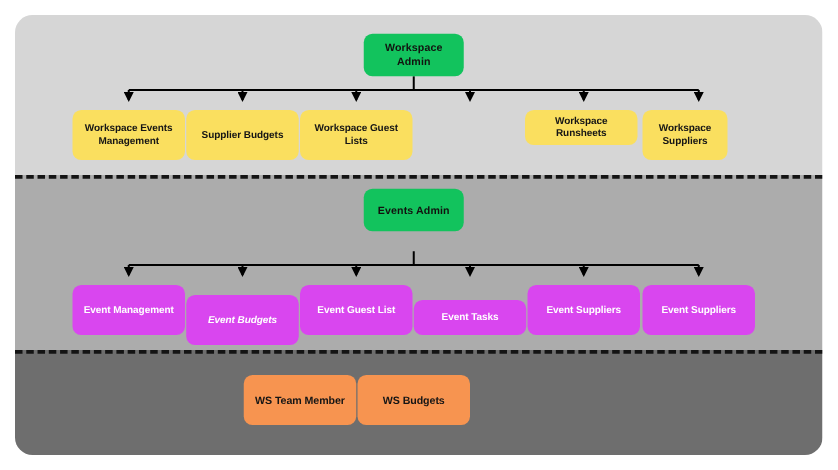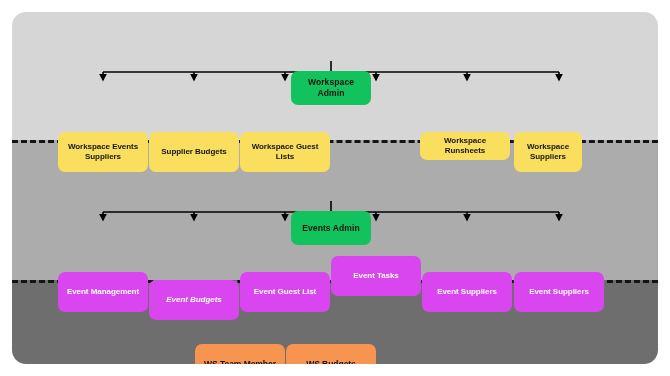--- a/index.html
+++ b/index.html
@@ -56,21 +56,20 @@
     display: flex;
     align-items: center;
     justify-content: center;
     text-align: center;
     border-radius: 7px;
     font-weight: bold;
     line-height: 1.25;
     box-sizing: border-box;
     padding: 2px 4px;
     user-select: none;
-    margin-top: 44px;
   }
 
   .node-root {
     background: #12c35d;
     color: #12120f;
     font-size: 8.5px;
     letter-spacing: 0.1px;
   }
 
   .node-workspace {
@@ -146,57 +145,57 @@
     </svg>
 
     <div class="divider divider-1"></div>
     <div class="divider divider-2"></div>
 
     <div class="node node-root" style="left:279px; top:15px; width:80px; height:34px;">
       <span>Workspace Admin</span>
     </div>
 
     <div class="node node-workspace" style="left:46px; top:76px; width:90px; height:40px;">
-      <span>Workspace Events Suppliers</span>
+      <span>Workspace Events Management</span>
     </div>
 
     <div class="node node-workspace" style="left:137px; top:76px; width:90px; height:40px;">
       <span>Supplier Budgets</span>
     </div>
 
     <div class="node node-workspace" style="left:228px; top:76px; width:90px; height:40px;align-items:center;">
       <span>Workspace Guest Lists</span>
     </div>
 
 
     <div class="node node-workspace" style="left:408px; top:76px; width:90px; height:28px;text-align:center;">
       <span>Workspace Runsheets</span>
     </div>
 
     <div class="node node-workspace" style="left:502px; top:76px; width:68px; height:40px;">
       <span>Workspace Suppliers</span>
     </div>
 
-    <div class="node node-root" style="left:279px; top:155px; width:80px; height:34px;">
+    <div class="node node-root" style="left:279px; top:139px; width:80px; height:34px;">
       <span>Events Admin</span>
     </div>
 
     <div class="node node-event" style="left:46px; top:216px; width:90px; height:40px;">
       <span>Event Management</span>
     </div>
 
     <div class="node node-event" style="left:137px; top:224px; width:90px; height:40px;font-style:italic;">
       <span>Event Budgets</span>
     </div>
 
     <div class="node node-event" style="left:228px; top:216px; width:90px; height:40px;">
       <span>Event Guest List</span>
     </div>
 
-    <div class="node node-event" style="left:319px; top:200px; width:90px; height:40px;">
+    <div class="node node-event" style="left:319px; top:228px; width:90px; height:28px;">
       <span>Event Tasks</span>
     </div>
 
     <div class="node node-event" style="left:410px; top:216px; width:90px; height:40px;">
       <span>Event Suppliers</span>
     </div>
 
     <div class="node node-event" style="left:502px; top:216px; width:90px; height:40px;">
       <span>Event Suppliers</span>
     </div>

